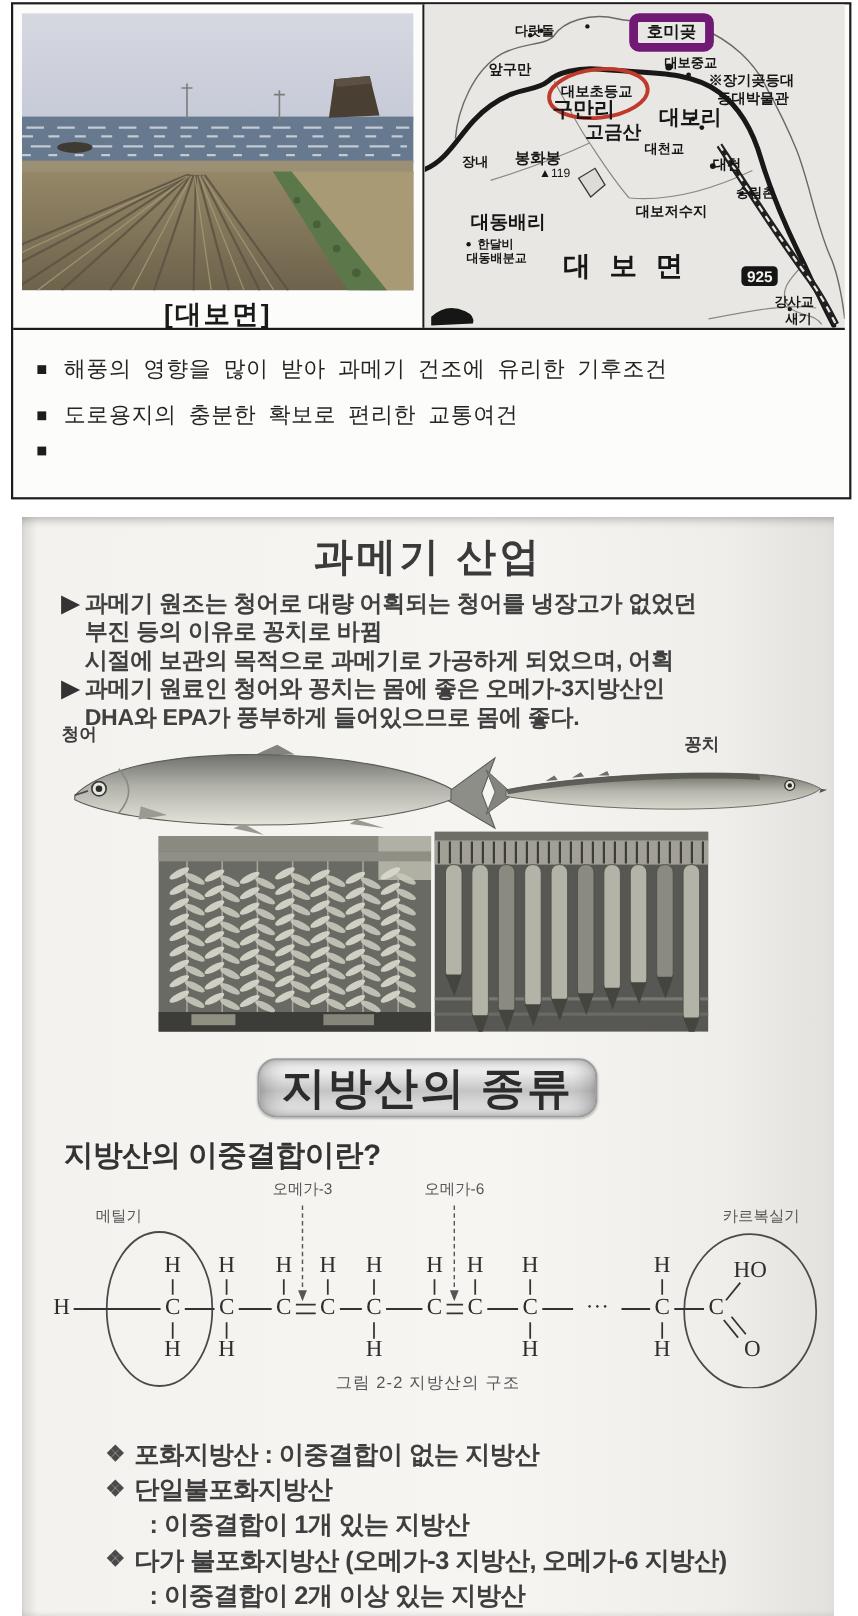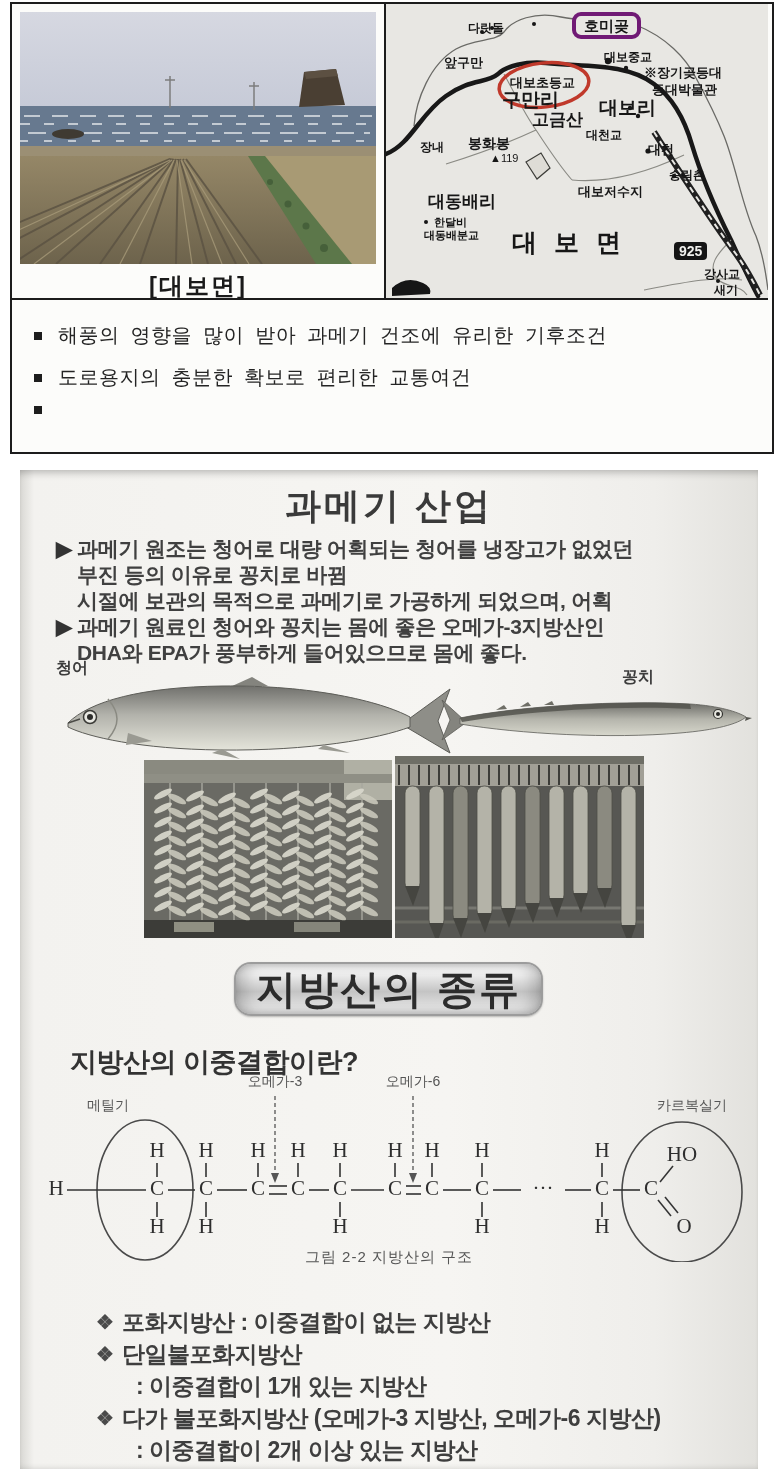--- a/index.html
+++ b/index.html
@@ -13,21 +13,21 @@
   .photo-panel svg{display:block;}
   .photo-caption{width:356px;text-align:center;font-size:24px;font-weight:700;
                  letter-spacing:2px;color:#1a1a1a;margin-top:6px;}
   .v-divider{position:absolute;left:372px;top:0;width:2px;height:294px;background:#1c1c1c;}
   .h-divider{position:absolute;left:0;top:294px;width:756px;height:2px;background:#1c1c1c;}
   .map-panel{position:absolute;left:374px;top:0;width:382px;height:294px;
              background:#e8e7e3;overflow:hidden;}
   .map-panel svg{position:absolute;left:0;top:0;}
   #map-labels{position:absolute;left:0;top:0;width:382px;height:294px;}
   .map-label{position:absolute;white-space:nowrap;color:#161616;font-weight:700;line-height:1;}
-  .map-label.boxed{border:4px solid #701a75;border-radius:9px;padding:2px 8px;background:#e8e7e3;text-align:right;}
+  .map-label.boxed{border:8px solid #701a75;border-radius:9px;padding:2px 8px;background:#e8e7e3;text-align:right;}
   .map-label.badge{background:#151515;color:#f1f1ee;border-radius:4px;padding:2px 5px;}
   .map-label.spread{letter-spacing:17px;font-weight:800;}
   #top-bullets{position:absolute;left:22px;top:318px;margin:0;padding:0;list-style:none;}
   #top-bullets li{display:flex;align-items:center;margin-bottom:15px;font-size:20px;
                   font-weight:500;color:#242424;letter-spacing:.5px;word-spacing:5px;}
   #top-bullets .sq{width:8px;height:8px;background:#1d1d1d;margin-right:16px;flex:0 0 auto;}
 
   
   .slide{position:absolute;left:20px;top:470px;width:738px;height:999px;
          background:linear-gradient(90deg,#d9d8d4 0,#f3f2ef 14px,#f6f5f2 58%,#efeeeb 86%,#e2e1dd 100%);
@@ -46,21 +46,21 @@
   .rack{position:absolute;}
   #rack-left{left:124px;top:290px;}
   #rack-right{left:375px;top:286px;}
   .pill{position:absolute;left:214px;top:492px;width:305px;height:50px;border-radius:17px;
         background:linear-gradient(180deg,#fbfbfb 0%,#ececec 22%,#c4c4c4 55%,#d9d9d9 78%,#f1f1f1 100%);
         border:2px solid #9c9c9c;
         box-shadow:inset 0 0 6px rgba(0,0,0,.18), inset -10px 0 12px rgba(0,0,0,.14),
                    inset 10px 0 12px rgba(0,0,0,.14), 0 1px 2px rgba(0,0,0,.25);
         display:flex;align-items:center;justify-content:center;
         font-size:40px;font-weight:800;letter-spacing:2px;color:#2c2c2c;}
-  .subheading{position:absolute;left:34px;top:558px;margin:16px;font-size:27px;font-weight:800;
+  .subheading{position:absolute;left:34px;top:558px;margin:4px;font-size:27px;font-weight:800;
               color:#333;letter-spacing:-.5px;}
   #mol{position:absolute;left:0;top:600px;}
   .atom{font:400 21px "Liberation Serif",serif;fill:#2e2e2e;}
   .dlabel{font:500 14px "Liberation Sans",sans-serif;fill:#555;}
   .fig-caption{position:absolute;left:0;top:778px;width:100%;text-align:center;
                font-size:15px;color:#555;letter-spacing:1px;}
   #fatty-list{position:absolute;left:76px;top:836px;}
   .fat-row{display:flex;align-items:flex-start;font-size:23px;font-weight:800;color:#3e3e3e;
            line-height:32px;letter-spacing:-.5px;}
   .fat-row .fb{width:26px;flex:0 0 auto;font-size:20px;color:#4a4a4a;}

